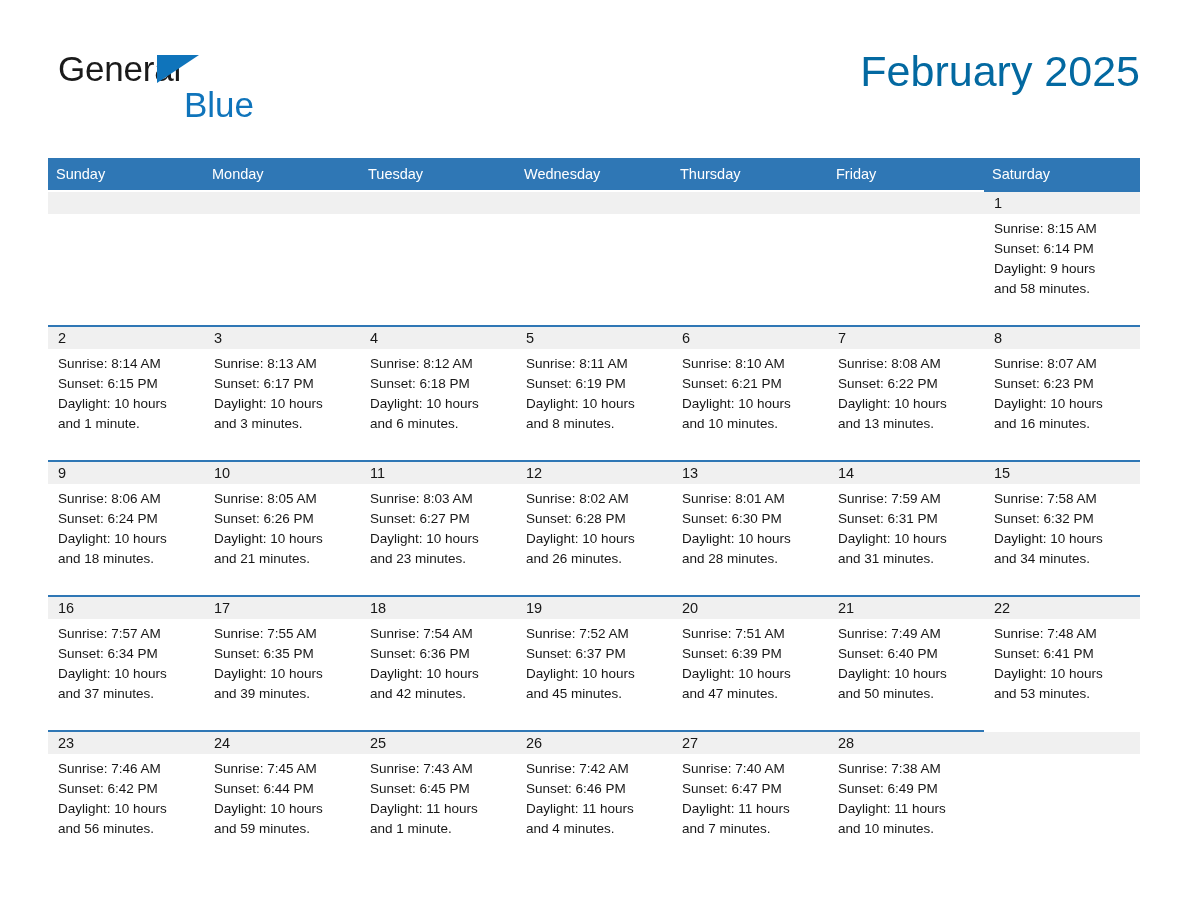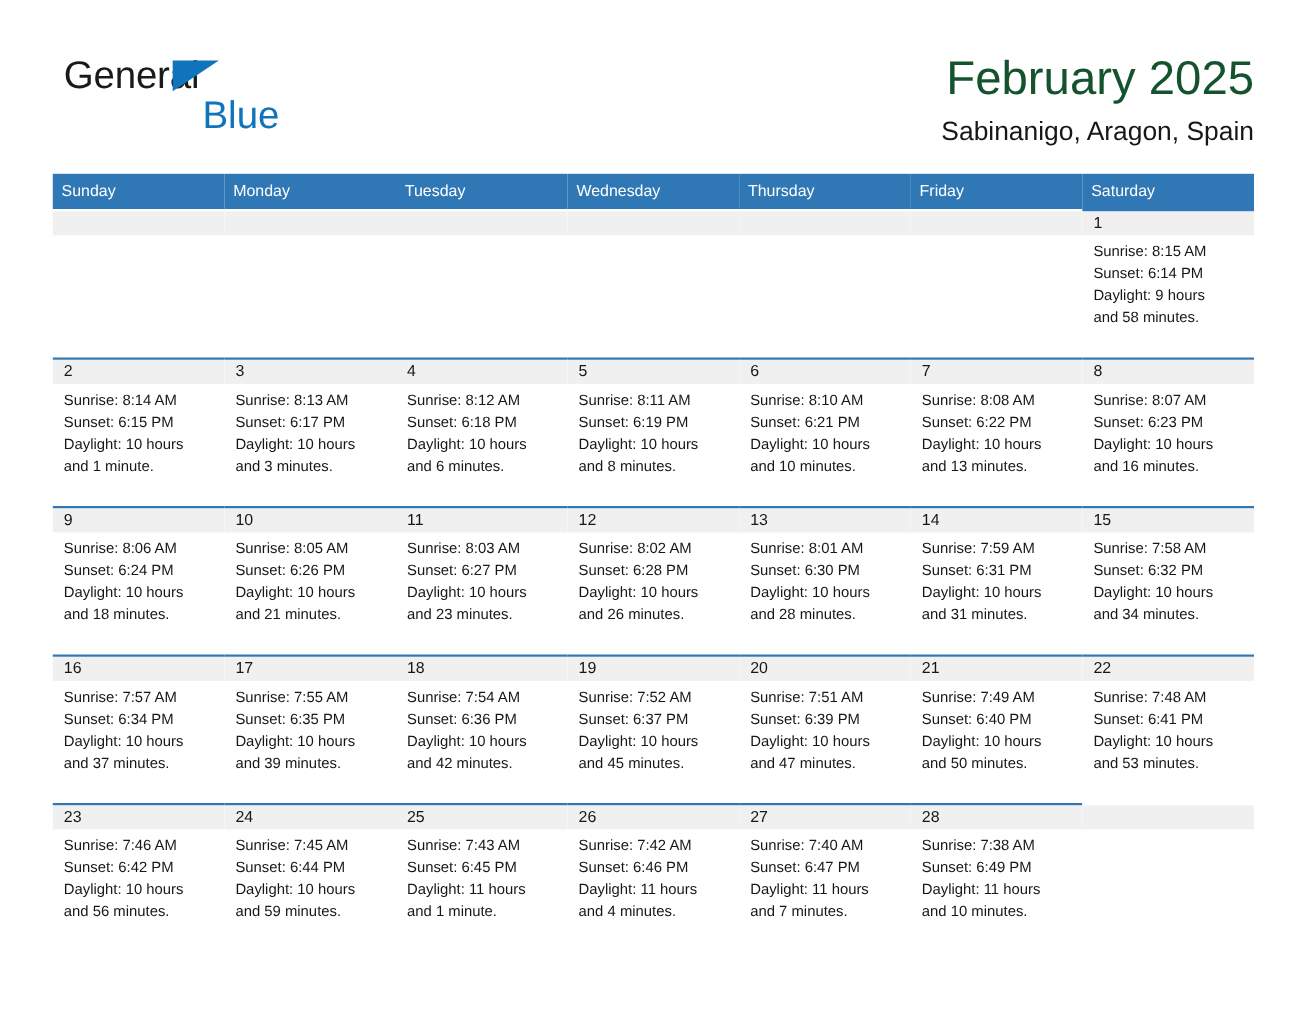--- a/index.html
+++ b/index.html
@@ -70,21 +70,21 @@
   .title-block {
     position: absolute;
     right: 0;
     top: 0;
     text-align: right;
   }
   .cal-title {
     font-size: 43px;
     line-height: 54px;
     font-weight: 400;
-    color: #14532d;
+    color: #0369a1;
     white-space: nowrap;
   }
   .cal-subtitle {
     font-size: 24px;
     line-height: 32px;
     font-weight: 400;
     color: #171717;
     margin-top: 6px;
     white-space: nowrap;
   }
@@ -159,21 +159,20 @@
   <div class="header">
 
     <div class="brand">
       <div class="brand-line1">General</div>
       <div class="brand-tri"></div>
       <div class="brand-line2">Blue</div>
     </div>
 
     <div class="title-block">
       <div class="cal-title">February 2025</div>
-      <div class="cal-subtitle">Sabinanigo, Aragon, Spain</div>
     </div>
 
   </div>
 
   <table class="calendar">
     <colgroup>
       <col>
         <col>
         <col>
         <col>

